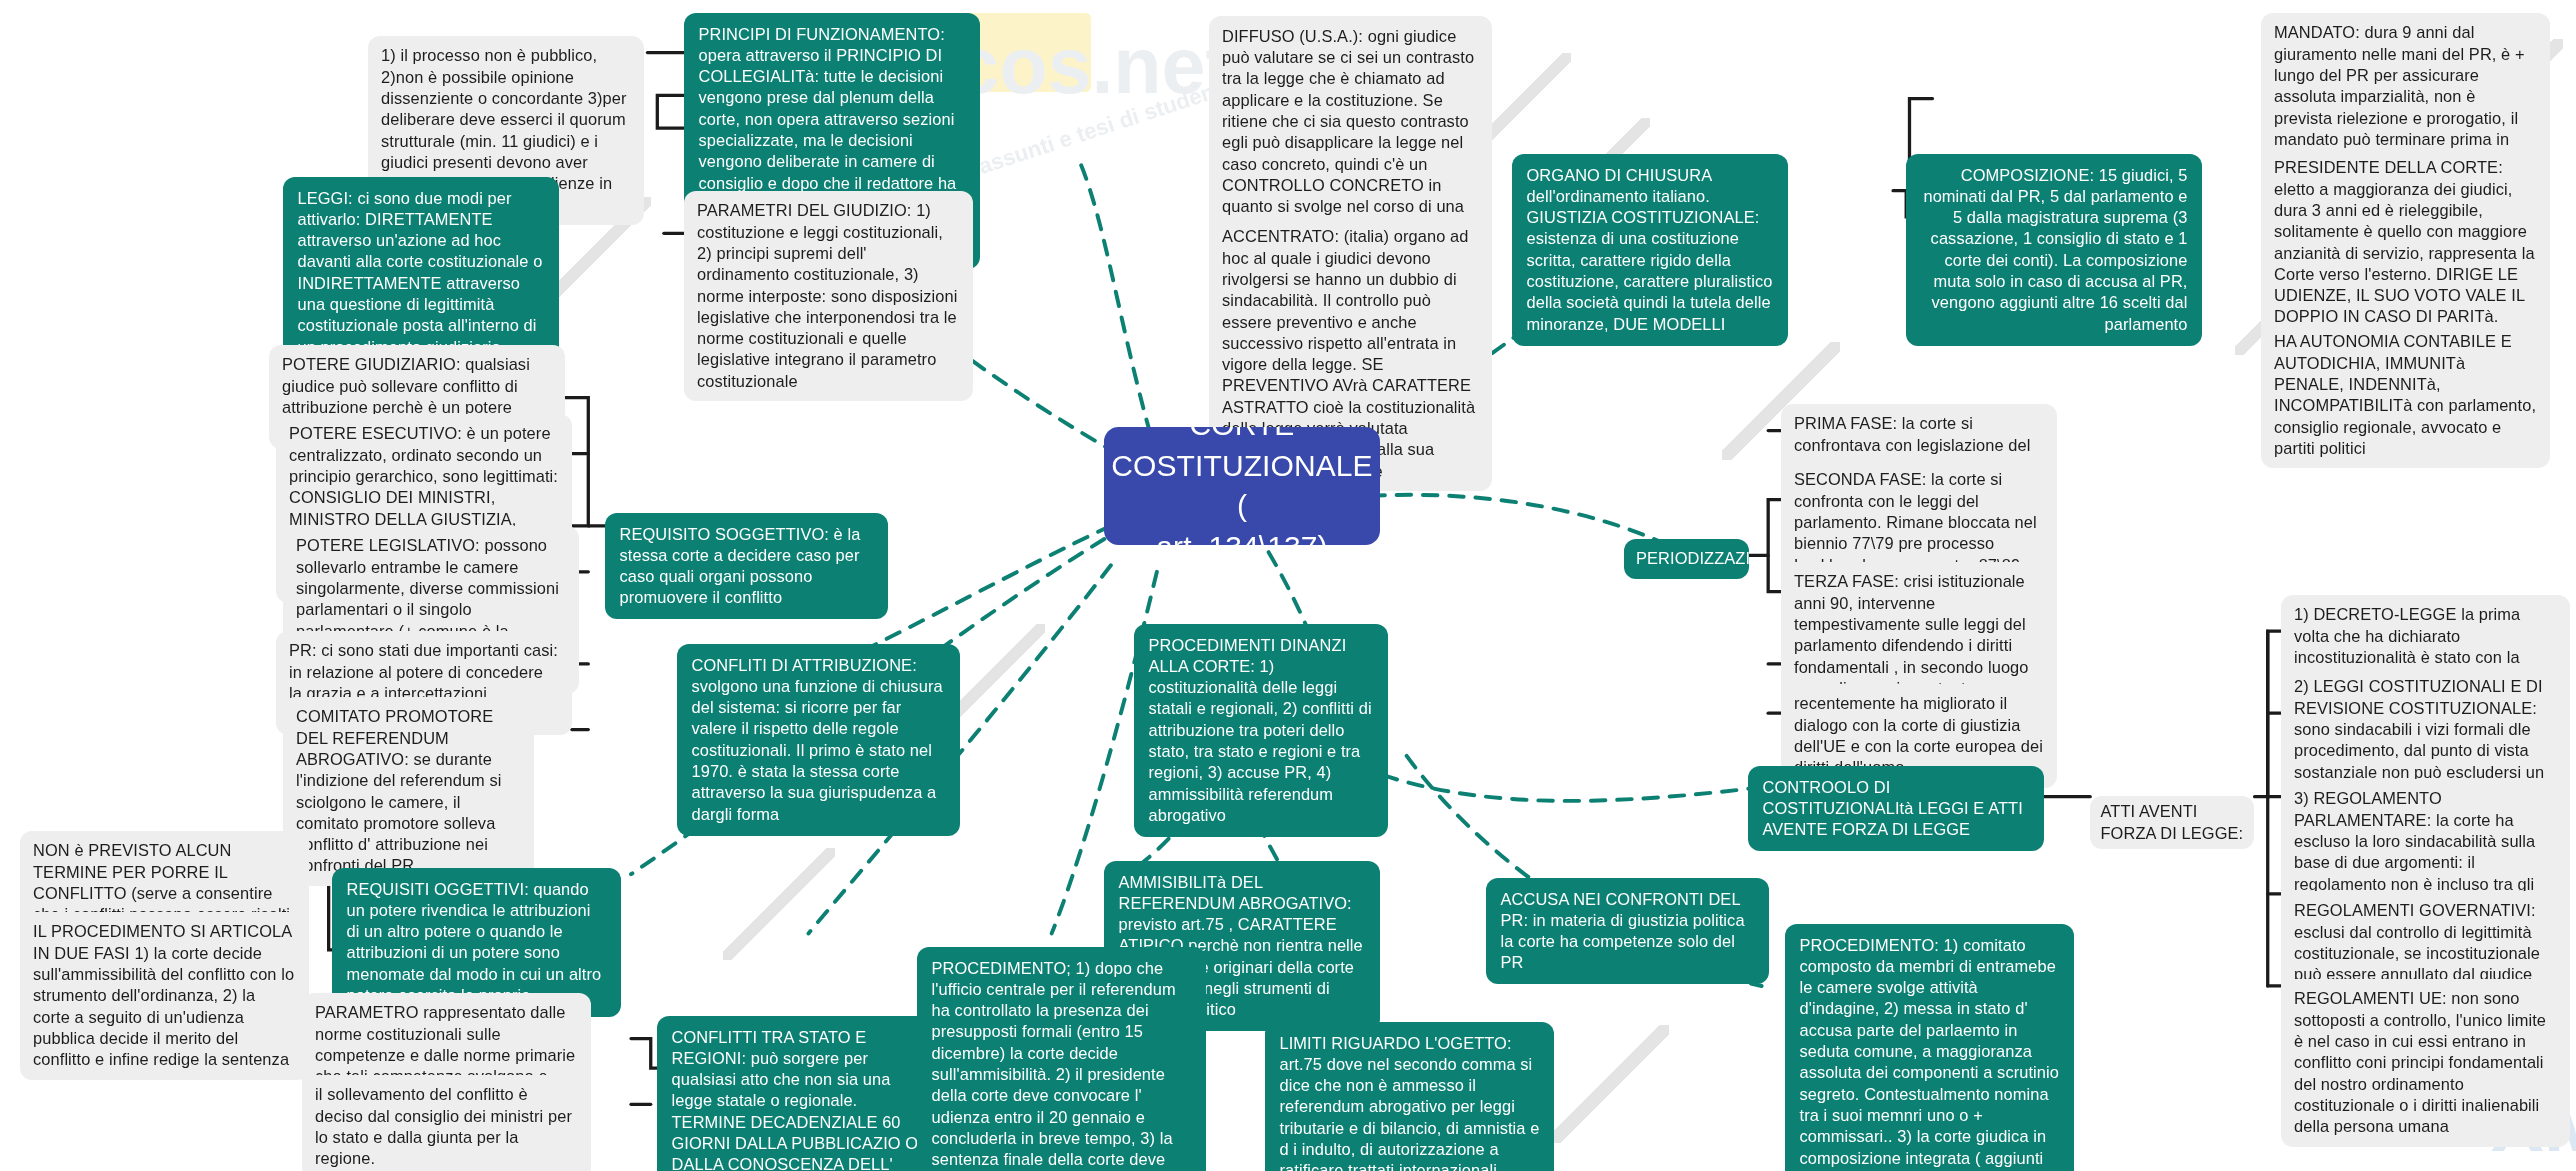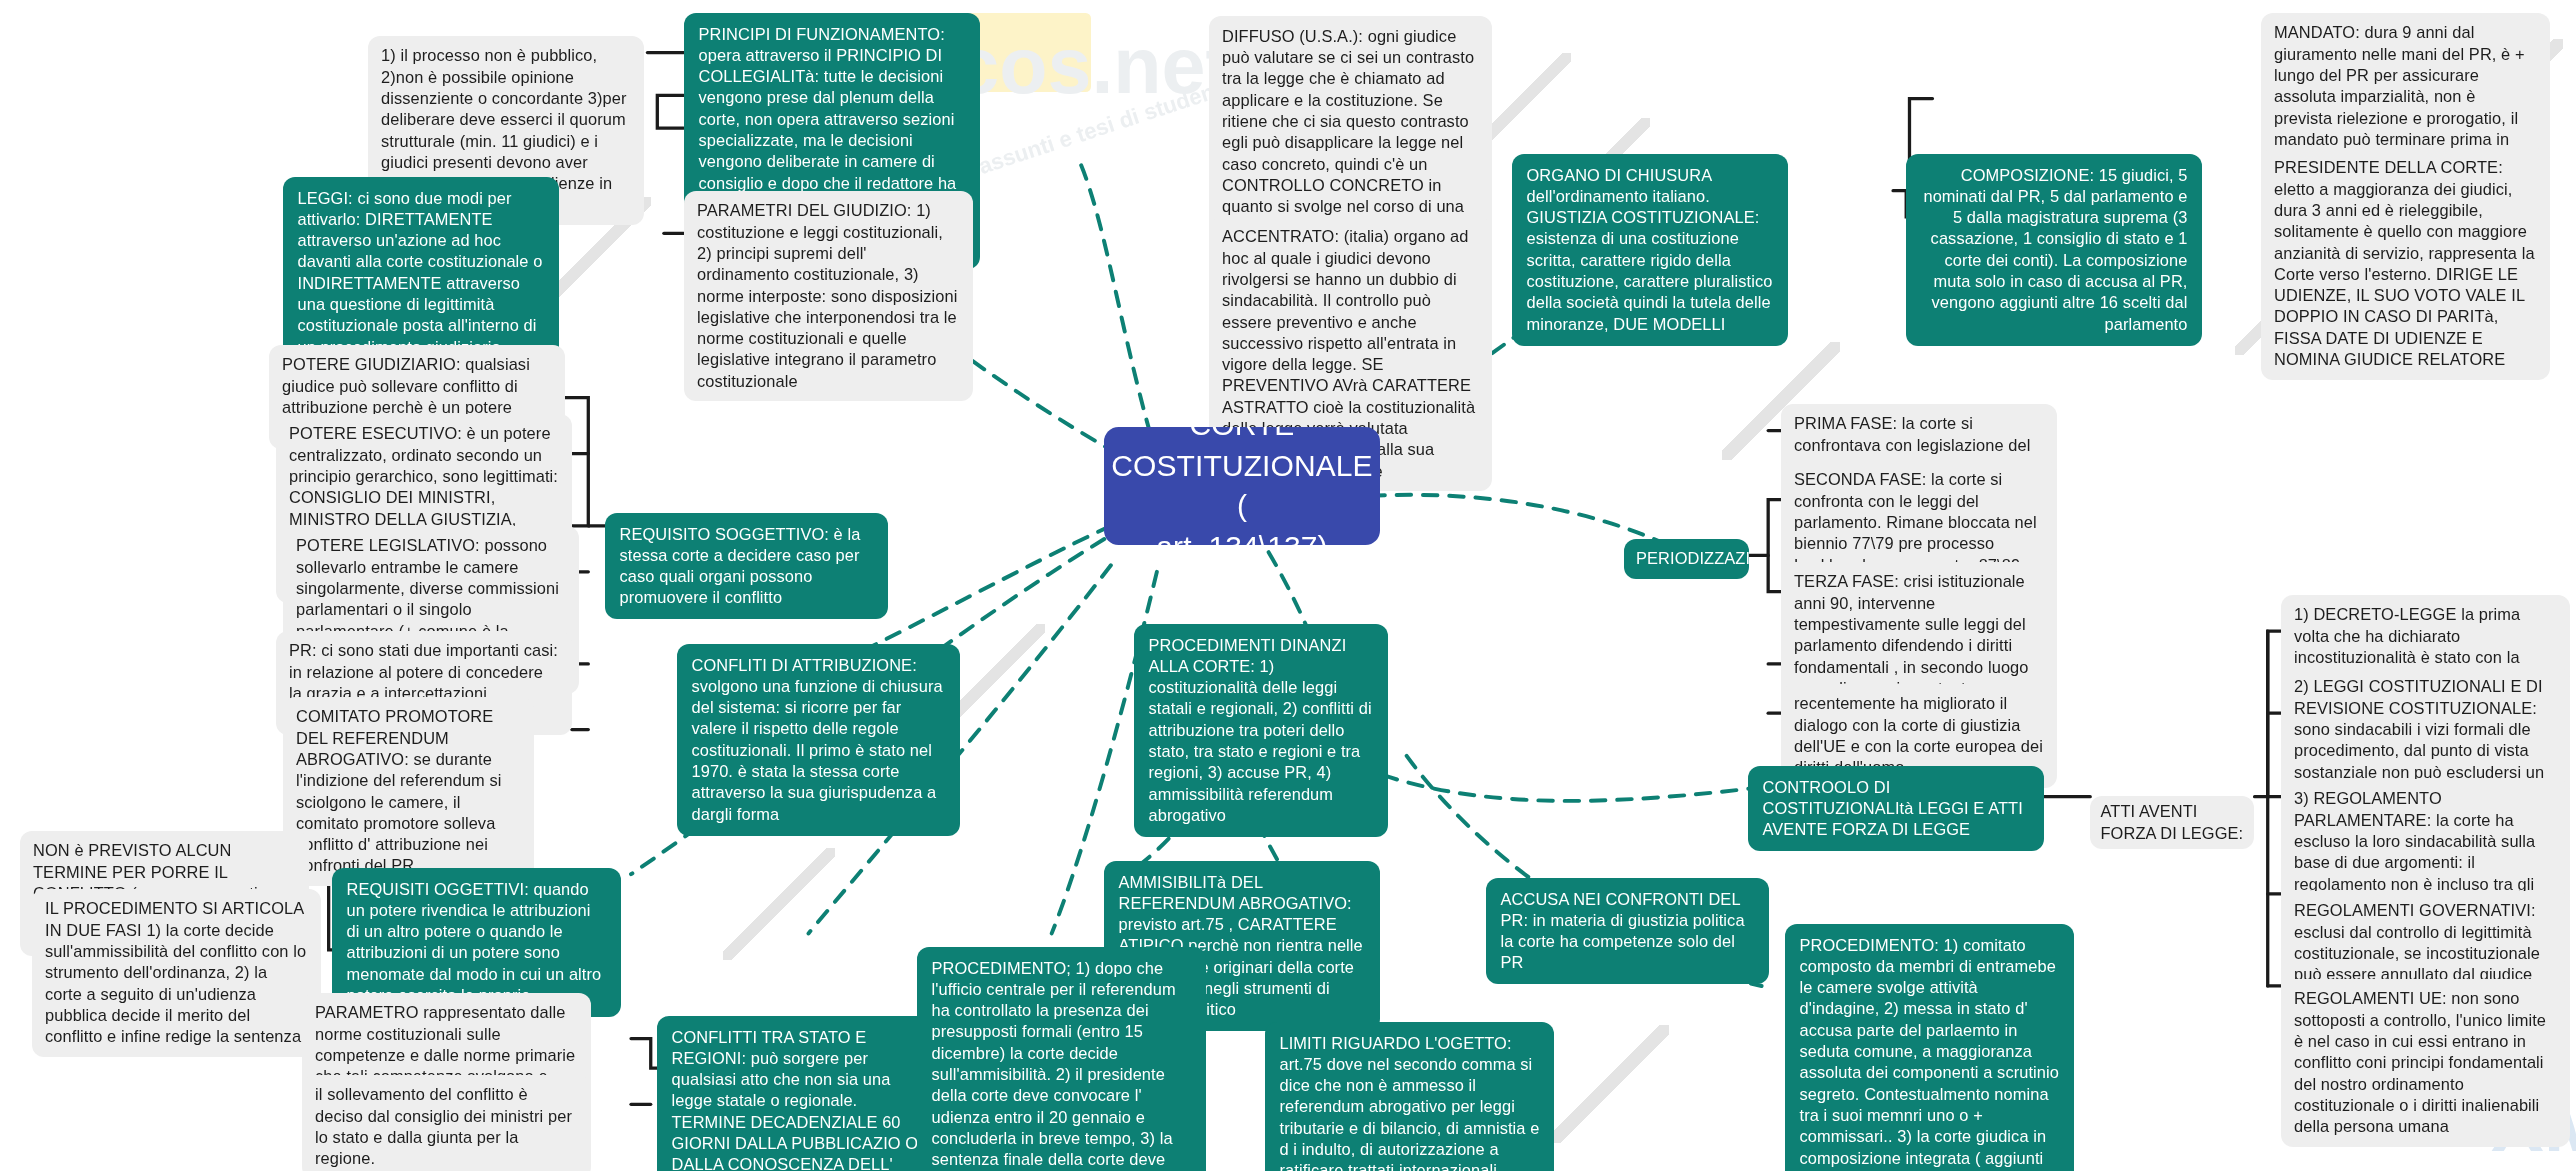--- a/index.html
+++ b/index.html
@@ -140,20 +140,21 @@
   <div class="node gray" style="left:1209px;top:217px;width:283px;">ACCENTRATO: (italia) organo ad hoc al quale i giudici devono rivolgersi se hanno un dubbio di sindacabilità. Il controllo può essere preventivo e anche successivo rispetto all'entrata in vigore della legge. SE PREVENTIVO AVrà CARATTERE ASTRATTO cioè la costituzionalità delle legge verrà valutata indipendentemente dalla sua concreta applicazione</div>
 
   <div class="node teal" style="left:1512px;top:154px;width:276px;">ORGANO DI CHIUSURA dell'ordinamento italiano. GIUSTIZIA COSTITUZIONALE: esistenza di una costituzione scritta, carattere rigido della costituzione, carattere pluralistico della società quindi la tutela delle minoranze, DUE MODELLI</div>
 
   <div class="node teal" style="left:1906px;top:154px;width:296px;text-align:right;">COMPOSIZIONE: 15 giudici, 5 nominati dal PR, 5 dal parlamento e 5 dalla magistratura suprema (3 cassazione, 1 consiglio di stato e 1 corte dei conti). La composizione muta solo in caso di accusa al PR, vengono aggiunti altre 16 scelti dal parlamento</div>
 
   <div class="node gray" style="left:2261px;top:13px;width:289px;">MANDATO: dura 9 anni dal giuramento nelle mani del PR, è + lungo del PR per assicurare assoluta imparzialità, non è prevista rielezione e prorogatio, il mandato può terminare prima in caso di dimissioni, decadenza per mancato esercizio per 6 mesi o rimozione dalla stessa corte</div>
 
   <div class="node gray" style="left:2261px;top:148px;width:289px;">PRESIDENTE DELLA CORTE: eletto a maggioranza dei giudici, dura 3 anni ed è rieleggibile, solitamente è quello con maggiore anzianità di servizio, rappresenta la Corte verso l'esterno. DIRIGE LE UDIENZE, IL SUO VOTO VALE IL DOPPIO IN CASO DI PARITà, FISSA DATE DI UDIENZE E NOMINA GIUDICE RELATORE</div>
 
+  <div class="node gray" style="left:2261px;top:322px;width:289px;">HA AUTONOMIA CONTABILE E AUTODICHIA, IMMUNITà PENALE, INDENNITà, INCOMPATIBILITà con parlamento, consiglio regionale, avvocato e partiti politici</div>
 
   <div class="node gray" style="left:269px;top:345px;width:296px;">POTERE GIUDIZIARIO: qualsiasi giudice può sollevare conflitto di attribuzione perchè è un potere autonomo</div>
 
   <div class="node gray" style="left:276px;top:414px;width:296px;">POTERE ESECUTIVO: è un potere centralizzato, ordinato secondo un principio gerarchico, sono legittimati: CONSIGLIO DEI MINISTRI, MINISTRO DELLA GIUSTIZIA, SINGOLO MINISTRO VOTATO A SFIDUCIA, PRESIDENTE DEL CONSIGLIO DEI MINISTRI</div>
 
   <div class="node gray" style="left:283px;top:526px;width:296px;">POTERE LEGISLATIVO: possono sollevarlo entrambe le camere singolarmente, diverse commissioni parlamentari o il singolo parlamentare (+ comune è la diffamazione nell'esercizio delle loro funzioni)</div>
 
   <div class="node gray" style="left:276px;top:631px;width:296px;">PR: ci sono stati due importanti casi: in relazione al potere di concedere la grazia e a intercettazioni telefoniche</div>
 
   <div class="node gray" style="left:283px;top:697px;width:251px;">COMITATO PROMOTORE DEL REFERENDUM ABROGATIVO: se durante l'indizione del referendum si sciolgono le camere, il comitato promotore solleva conflitto d' attribuzione nei confronti del PR</div>
@@ -191,21 +192,21 @@
   <div class="node gray" style="left:2281px;top:667px;width:289px;">2) LEGGI COSTITUZIONALI E DI REVISIONE COSTITUZIONALE: sono sindacabili i vizi formali dle procedimento, dal punto di vista sostanziale non può escludersi un controllo nel caso di violazione di principi supremi.</div>
 
   <div class="node gray" style="left:2281px;top:779px;width:289px;">3) REGOLAMENTO PARLAMENTARE: la corte ha escluso la loro sindacabilità sulla base di due argomenti: il regolamento non è incluso tra gli atti dell'art.134 e deve escludersi un giudizio esterno su tale atto in quanto espressione della volontà popolare</div>
 
   <div class="node gray" style="left:2281px;top:891px;width:289px;">REGOLAMENTI GOVERNATIVI: esclusi dal controllo di legittimità costituzionale, se incostituzionale può essere annullato dal giudice amministrativo</div>
 
   <div class="node gray" style="left:2281px;top:979px;width:289px;">REGOLAMENTI UE: non sono sottoposti a controllo, l'unico limite è nel caso in cui essi entrano in conflitto coni principi fondamentali del nostro ordinamento costituzionale o i diritti inalienabili della persona umana</div>
 
   <div class="node gray" style="left:20px;top:831px;width:289px;">NON è PREVISTO ALCUN TERMINE PER PORRE IL CONFLITTO (serve a consentire che i conflitti possano essere risolti senza ricorrere alla corte</div>
 
-  <div class="node gray" style="left:20px;top:889px;width:289px;margin-left:12px;">IL PROCEDIMENTO SI ARTICOLA IN DUE FASI 1) la corte decide sull'ammissibilità del conflitto con lo strumento dell'ordinanza, 2) la corte a seguito di un'udienza pubblica decide il merito del conflitto e infine redige la sentenza</div>
+  <div class="node gray" style="left:20px;top:912px;width:289px;">IL PROCEDIMENTO SI ARTICOLA IN DUE FASI 1) la corte decide sull'ammissibilità del conflitto con lo strumento dell'ordinanza, 2) la corte a seguito di un'udienza pubblica decide il merito del conflitto e infine redige la sentenza</div>
 
   <div class="node teal" style="left:332px;top:868px;width:289px;">REQUISITI OGGETTIVI: quando un potere rivendica le attribuzioni di un altro potere o quando le attribuzioni di un potere sono menomate dal modo in cui un altro potere esercita le proprie</div>
 
   <div class="node gray" style="left:302px;top:993px;width:289px;">PARAMETRO rappresentato dalle norme costituzionali sulle competenze e dalle norme primarie che tali competenze svolgono e concretizzano</div>
 
   <div class="node gray" style="left:302px;top:1075px;width:289px;">il sollevamento del conflitto è deciso dal consiglio dei ministri per lo stato e dalla giunta  per la regione.</div>
 
   <div class="node teal" style="left:657px;top:1016px;width:289px;">CONFLITTI TRA STATO E REGIONI: può sorgere per qualsiasi atto che non sia una legge statale o regionale. TERMINE DECADENZIALE 60 GIORNI DALLA PUBBLICAZIO O DALLA CONOSCENZA DELL' ATTO</div>
 
   <div class="node teal" style="left:1104px;top:861px;width:276px;">AMMISIBILITà DEL REFERENDUM ABROGATIVO: previsto art.75 , CARATTERE ATIPICO perchè non rientra nelle competenze originari della corte e l'avvicina negli strumenti di indirizzo politico</div>

